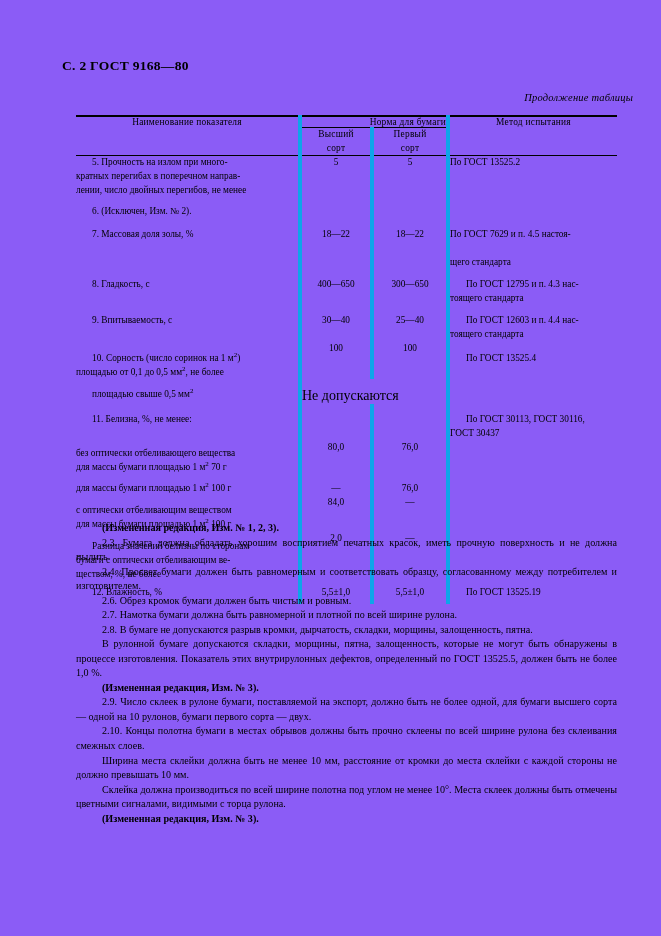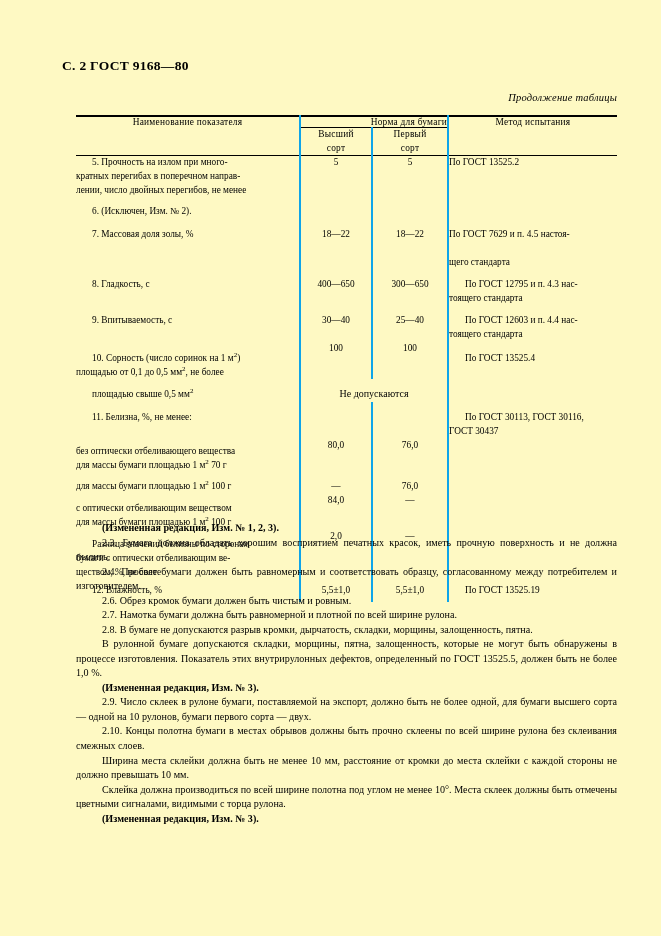--- a/index.html
+++ b/index.html
@@ -14,35 +14,35 @@
     position: relative;
     font-family: "Liberation Serif", "DejaVu Serif", serif;
     color: #000000;
     overflow: hidden;
   }
   .page {
     position: absolute;
     left: 0; top: 0;
     width: 661px;
     height: 936px;
-    background: #fef9c3;
+    background: #8b5cf6;
   }
 
   
   .page-header {
     position: absolute;
     left: 62px;
     top: 58px;
     font-size: 13.5px;
     font-weight: bold;
     letter-spacing: 0.3px;
   }
   .table-cont-note {
     position: absolute;
-    right: 44px;
+    right: 28px;
     top: 92px;
     font-size: 10.5px;
     font-style: italic;
     letter-spacing: 0.2px;
   }
 
   
   .tbl-wrap {
     position: absolute;
     left: 76px;
@@ -59,21 +59,21 @@
     padding: 0;
     vertical-align: top;
     font-weight: normal;
   }
   .hdr-top-rule {
     border-top: 2px solid #000;
   }
   .hdr-bot-rule {
     border-bottom: 1.6px solid #000;
   }
-  .vr { border-right: 2px solid #0ea5e9; }
+  .vr { border-right: 4px solid #0ea5e9; }
   .bb { border-bottom: 1px solid #000; }
 
   th.h-name {
     text-align: center;
     vertical-align: middle;
     font-size: 9.4px;
     letter-spacing: 0.25px;
     padding: 6px 4px;
   }
   th.h-norm {
@@ -113,22 +113,21 @@
     line-height: 1.5;
     padding: 5px 2px 2px 2px;
   }
   td.c-method {
     font-size: 9.3px;
     line-height: 1.5;
     padding: 4px 4px 2px 10px;
     text-align: left;
   }
   td.c-span {
-    text-align: center;
-    font-size: 10px;
+    font-size: 14px;
     padding: 5px 2px 2px 2px;
   }
   .ind { display: inline-block; text-indent: 16px; }
   .bold { font-weight: bold; }
   sup { font-size: 7px; line-height: 0; vertical-align: super; }
 
   .val-bottom { vertical-align: bottom; padding-bottom: 3px; }
 
   
   .body-text {

